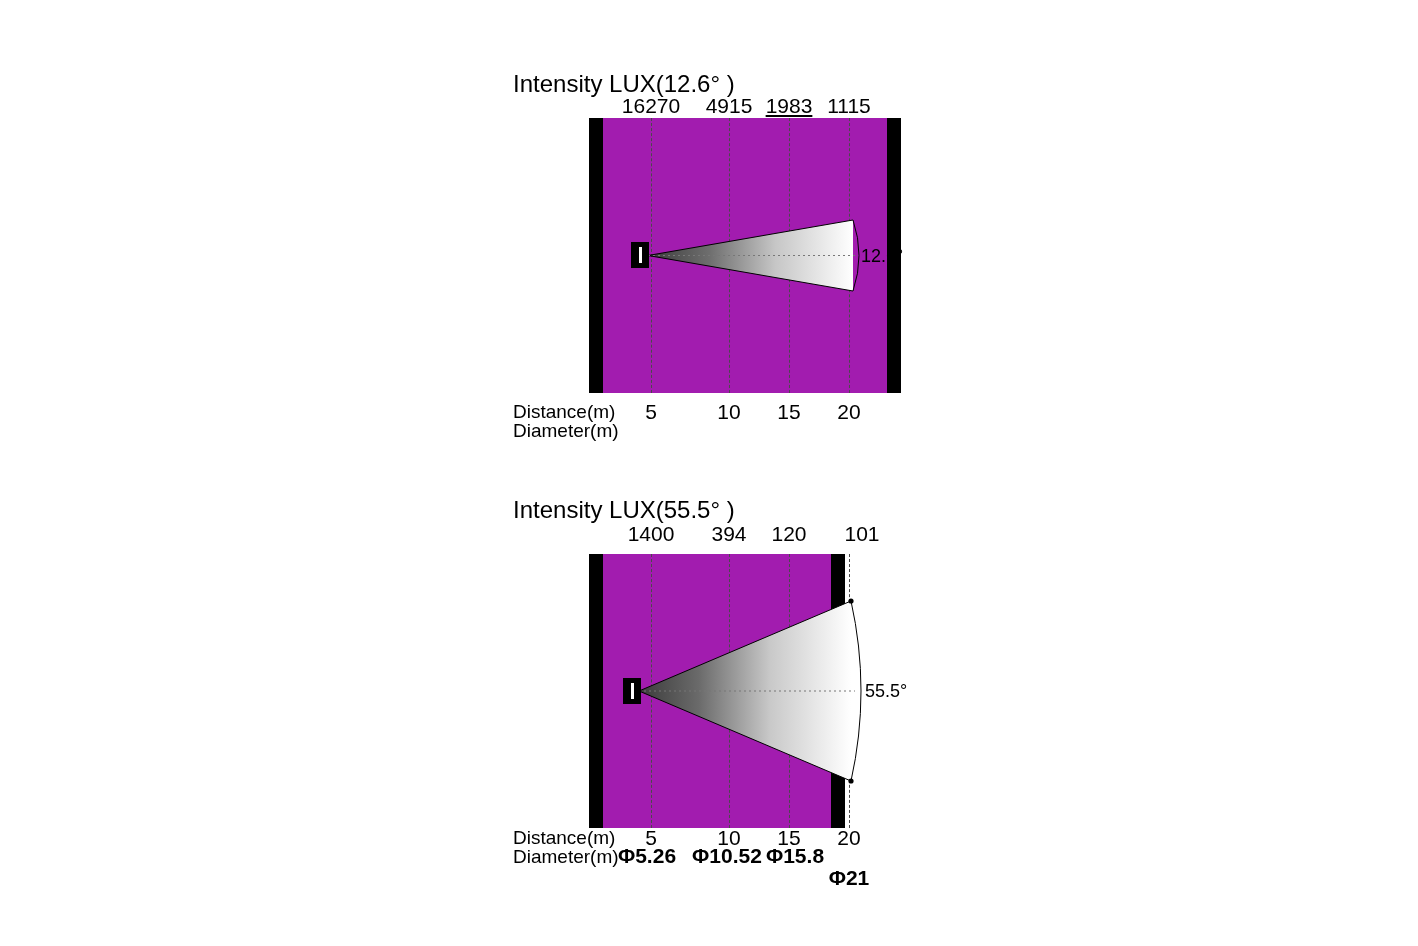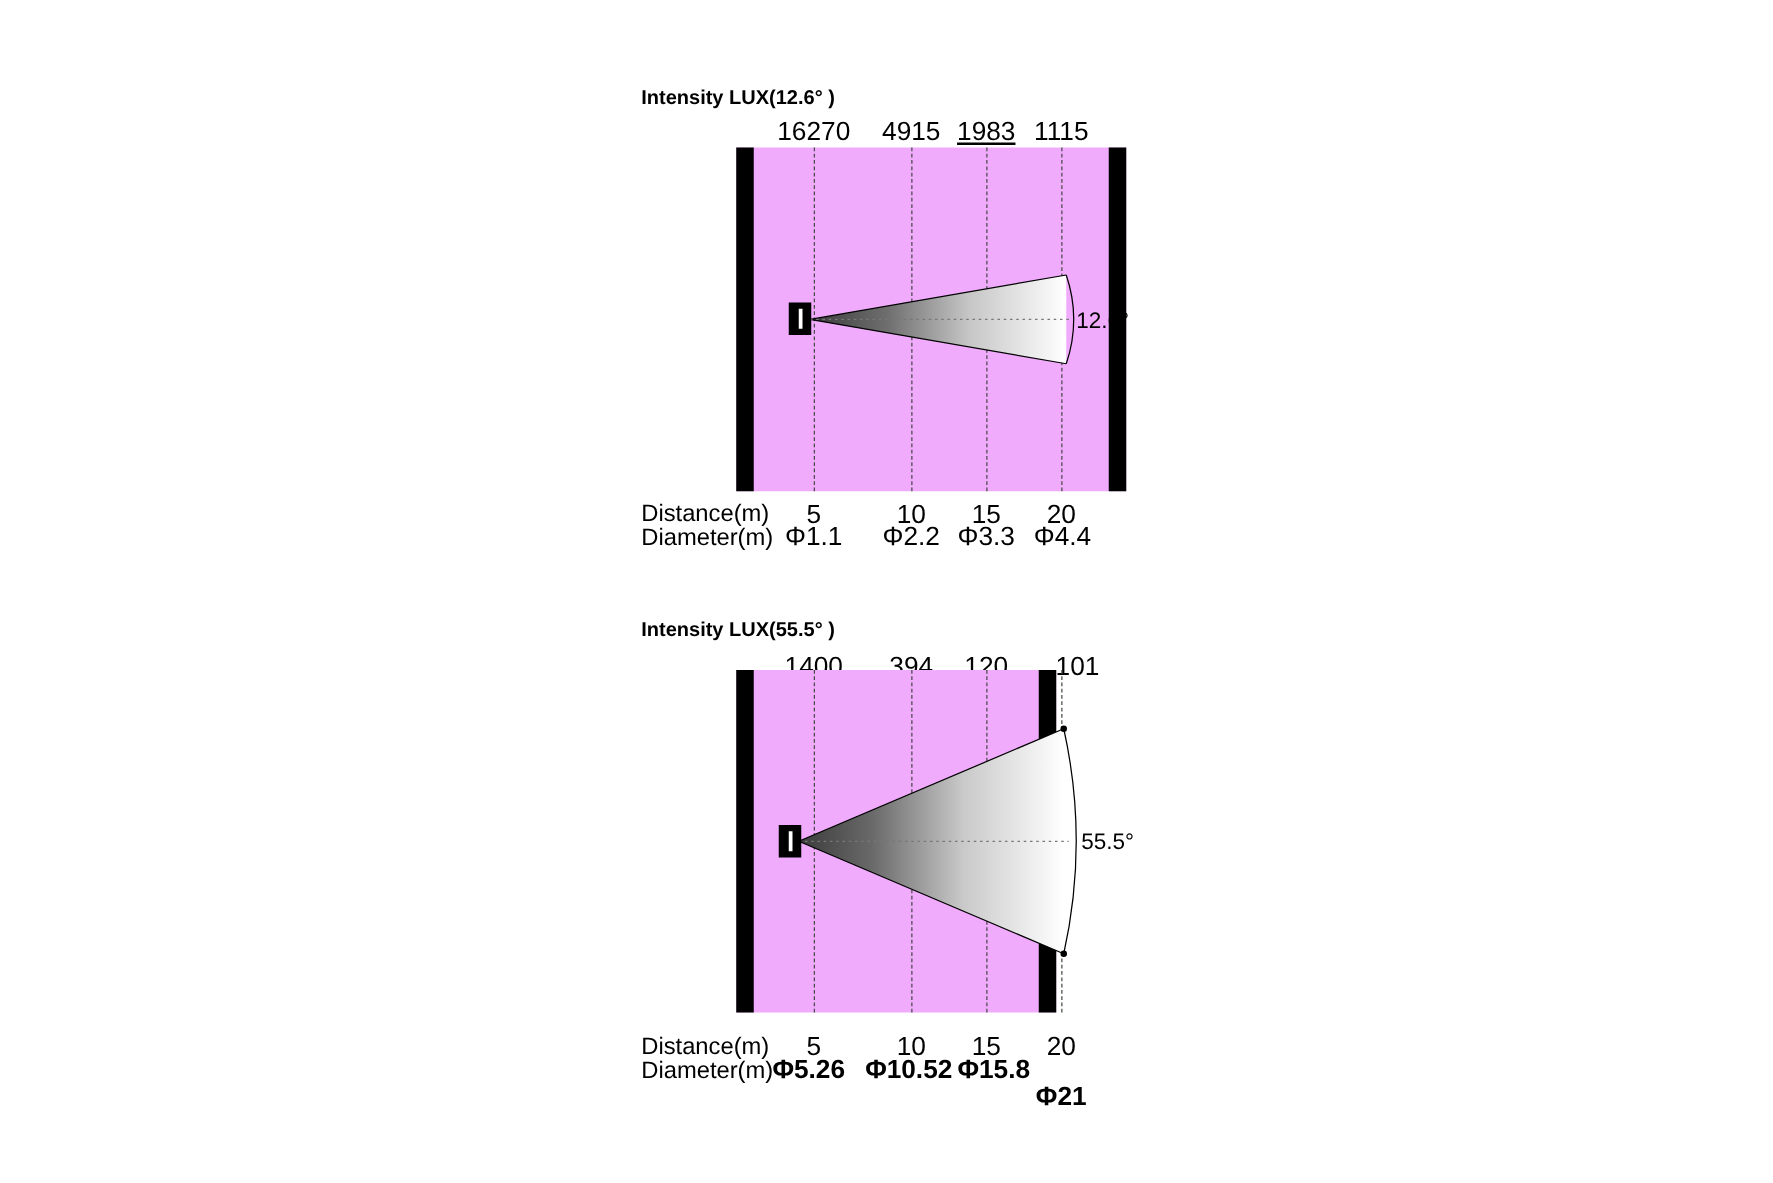--- a/index.html
+++ b/index.html
@@ -24,32 +24,31 @@
   .block {
     position: absolute;
   }
   .block-1 { left: 505px; top: 70px; width: 420px; height: 380px; }
   .block-2 { left: 505px; top: 496px; width: 420px; height: 390px; }
 
   .intensity-title {
     position: absolute;
     left: 8px;
     top: 0px;
-    font-size: 16px;
-    white-space: nowrap;
-    font-weight: bold;
+    font-size: 24px;
+    white-space: nowrap;
   }
 
   
   .stage {
     position: absolute;
-    background: #f0abfc;
+    background: #a21caf;
   }
   .block-1 .stage { left: 84px; top: 48px; width: 312px; height: 275px; }
-  .block-2 .stage { left: 84px; top: 40px; width: 256px; height: 274px; }
+  .block-2 .stage { left: 84px; top: 58px; width: 256px; height: 274px; }
 
   .wall {
     position: absolute;
     top: 0;
     height: 100%;
     background: #000000;
     width: 14px;
   }
   .wall-left  { left: 0; }
   .wall-right { right: 0; }
@@ -177,26 +176,20 @@
 
   <div class="row-label" style="left:8px; top:331px;">Distance(m)</div>
   <div class="row-values" style="top:330px;">
     <span style="left:62px;">5</span>
     <span style="left:140px;">10</span>
     <span style="left:200px;">15</span>
     <span style="left:260px;">20</span>
   </div>
 
   <div class="row-label" style="left:8px; top:350px;">Diameter(m)</div>
-  <div class="row-values" style="top:348px;">
-    <span style="left:62px;">Φ1.1</span>
-    <span style="left:140px;">Φ2.2</span>
-    <span style="left:200px;">Φ3.3</span>
-    <span style="left:261px;">Φ4.4</span>
-  </div>
 </div>
 
 <div class="block block-2">
 
   <div class="intensity-title">Intensity LUX(55.5° )</div>
 
   <div class="lux-row" style="top:26px;">
     <span style="left:62px;">1400</span>
     <span style="left:140px;">394</span>
     <span style="left:200px;">120</span>

